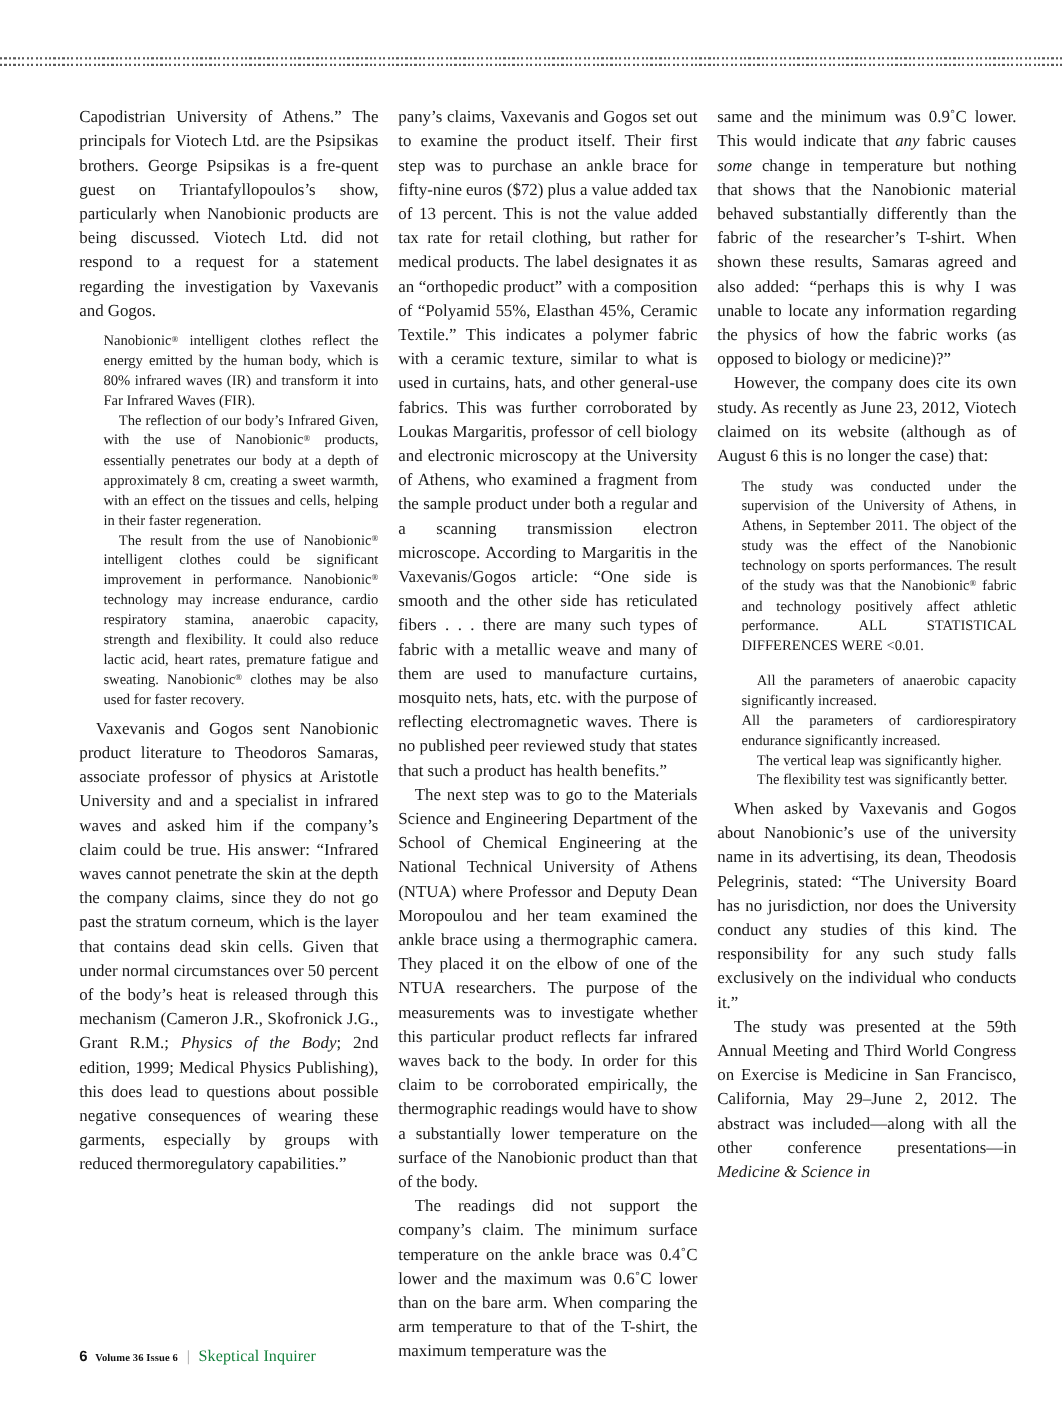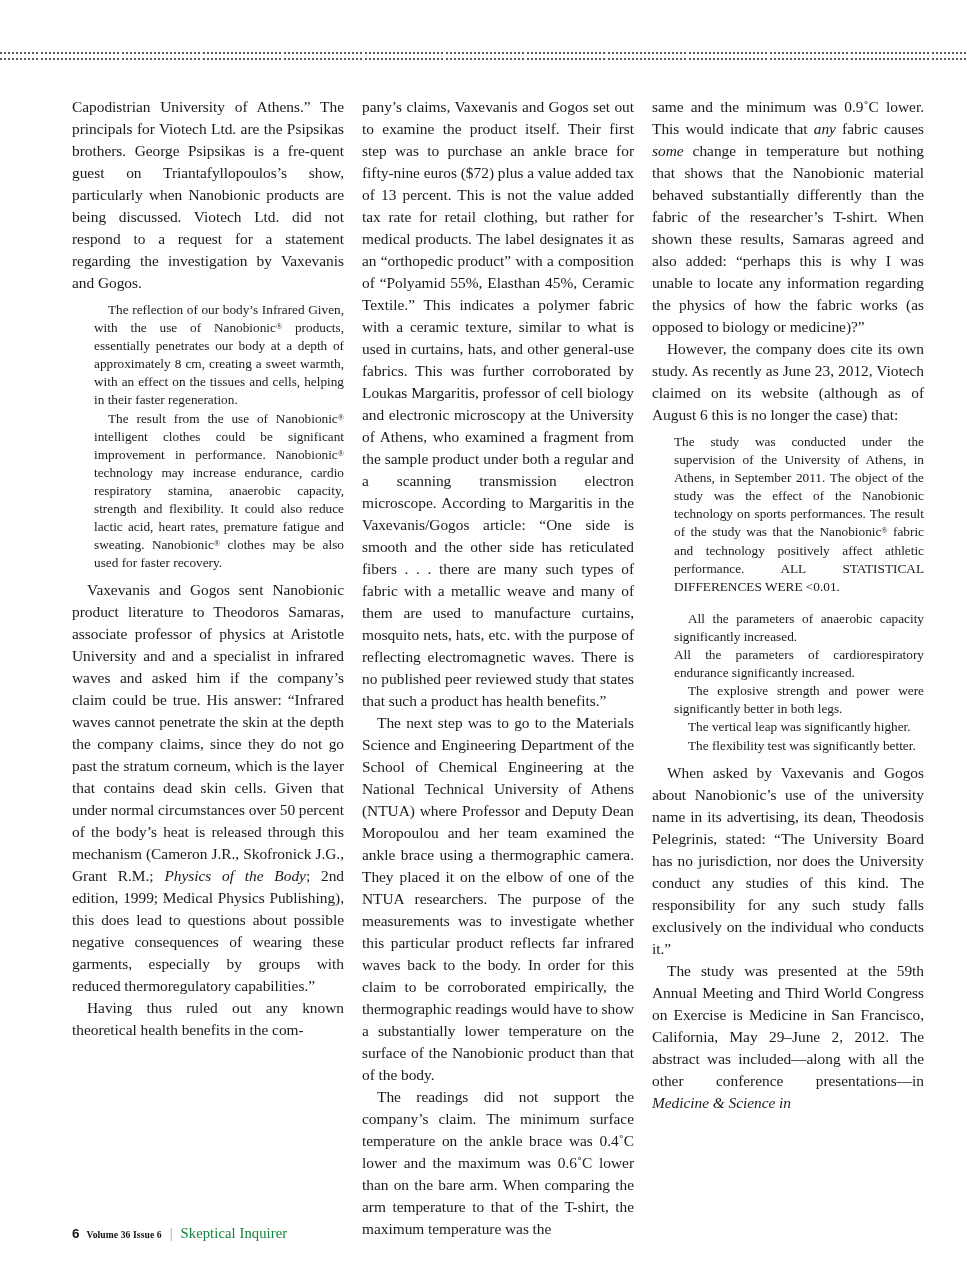--- a/index.html
+++ b/index.html
@@ -137,41 +137,40 @@
 
   <div class="rule-band">
     <div class="dot-row r1"></div>
     <div class="dot-row r2"></div>
   </div>
 
   <div class="columns" id="columns">
       <div class="col">
         <p class="body-p cont"><span>Capodistrian University of Athens.” The principals for Viotech Ltd. are the Psipsikas brothers. George Psipsikas is a fre‑quent guest on Triantafyllopoulos’s show, particularly when Nanobionic products are being discussed. Viotech Ltd. did not respond to a request for a statement regarding the investigation by Vaxevanis and Gogos.</span></p>
         <div class="gap-md"></div>
+        <p class="quote cont"><span>Nanobionic</span><sup class="reg">®</sup><span> intelligent clothes reflect the energy emitted by the human body, which is 80% infrared waves (IR) and transform it into Far Infrared Waves (FIR).</span></p>
         <p class="quote indent"><span>The reflection of our body’s Infrared Given, with the use of Nanobionic</span><sup class="reg">®</sup><span> products, essentially penetrates our body at a depth of approximately 8 cm, creating a sweet warmth, with an effect on the tissues and cells, helping in their faster regeneration.</span></p>
         <p class="quote indent"><span>The result from the use of Nanobionic</span><sup class="reg">®</sup><span> intelligent clothes could be significant improvement in performance. Nanobionic</span><sup class="reg">®</sup><span> technology may increase endurance, cardio respiratory stamina, anaerobic capacity, strength and flexibility. It could also reduce lactic acid, heart rates, premature fatigue and sweating. Nanobionic</span><sup class="reg">®</sup><span> clothes may be also used for faster recovery.</span></p>
         <div class="gap-md"></div>
         <p class="body-p indent"><span>Vaxevanis and Gogos sent Nanobionic product literature to Theodoros Samaras, associate professor of physics at Aristotle University and and a specialist in infrared waves and asked him if the company’s claim could be true. His answer: “Infrared waves cannot penetrate the skin at the depth the company claims, since they do not go past the stratum corneum, which is the layer that contains dead skin cells. Given that under normal circumstances over 50 percent of the body’s heat is released through this mechanism (Cameron J.R., Skofronick J.G., Grant R.M.; </span><i>Physics of the Body</i><span>; 2nd edition, 1999; Medical Physics Publishing), this does lead to questions about possible negative consequences of wearing these garments, especially by groups with reduced thermoregulatory capabilities.”</span></p>
-        <p class="body-p indent"><span>Having thus ruled out any known theoretical health benefits in the com-</span></p>
       </div>
       <div class="col">
         <p class="body-p cont"><span>pany’s claims, Vaxevanis and Gogos set out to examine the product itself. Their first step was to purchase an ankle brace for fifty-nine euros ($72) plus a value added tax of 13 percent. This is not the value added tax rate for retail clothing, but rather for medical products. The label designates it as an “orthopedic product” with a composition of “Polyamid 55%, Elasthan 45%, Ceramic Textile.” This indicates a polymer fabric with a ceramic texture, similar to what is used in curtains, hats, and other general-use fabrics. This was further corroborated by Loukas Margaritis, professor of cell biology and electronic microscopy at the University of Athens, who examined a fragment from the sample product under both a regular and a scanning transmission electron microscope. According to Margaritis in the Vaxevanis/Gogos article: “One side is smooth and the other side has reticulated fibers . . . there are many such types of fabric with a metallic weave and many of them are used to manufacture curtains, mosquito nets, hats, etc. with the purpose of reflecting electromagnetic waves. There is no published peer reviewed study that states that such a product has health benefits.”</span></p>
         <p class="body-p indent"><span>The next step was to go to the Materials Science and Engineering Department of the School of Chemical Engineering at the National Technical University of Athens (NTUA) where Professor and Deputy Dean Moropoulou and her team examined the ankle brace using a thermographic camera. They placed it on the elbow of one of the NTUA researchers. The purpose of the measurements was to investigate whether this particular product reflects far infrared waves back to the body. In order for this claim to be corroborated empirically, the thermographic readings would have to show a substantially lower temperature on the surface of the Nanobionic product than that of the body.</span></p>
         <p class="body-p indent"><span>The readings did not support the company’s claim. The minimum surface temperature on the ankle brace was 0.4˚C lower and the maximum was 0.6˚C lower than on the bare arm. When comparing the arm temperature to that of the T-shirt, the maximum temperature was the</span></p>
       </div>
       <div class="col">
         <p class="body-p cont"><span>same and the minimum was 0.9˚C lower. This would indicate that </span><i>any</i><span> fabric causes </span><i>some</i><span> change in temperature but nothing that shows that the Nanobionic material behaved substantially differently than the fabric of the researcher’s T-shirt. When shown these results, Samaras agreed and also added: “perhaps this is why I was unable to locate any information regarding the physics of how the fabric works (as opposed to biology or medicine)?”</span></p>
         <p class="body-p indent"><span>However, the company does cite its own study. As recently as June 23, 2012, Viotech claimed on its website (although as of August 6 this is no longer the case) that:</span></p>
         <div class="gap-md"></div>
         <p class="quote cont"><span>The study was conducted under the supervision of the University of Athens, in Athens, in September 2011. The object of the study was the effect of the Nanobionic technology on sports performances. The result of the study was that the Nanobionic</span><sup class="reg">®</sup><span> fabric and technology positively affect athletic performance. ALL STATISTICAL DIFFERENCES WERE &lt;0.01.</span></p>
         <div class="gap-md"></div>
         <div class="gap-md"></div>
         <p class="quote indent"><span>All the parameters of anaerobic capacity significantly increased.</span></p>
         <p class="quote cont"><span>All the parameters of cardiorespiratory endurance significantly increased.</span></p>
-        <p class="quote indent"><span>The explosive strength and power were significantly better in both legs.</span></p>
         <p class="quote indent"><span>The vertical leap was significantly higher.</span></p>
         <p class="quote indent"><span>The flexibility test was significantly better.</span></p>
         <div class="gap-md"></div>
         <p class="body-p indent"><span>When asked by Vaxevanis and Gogos about Nanobionic’s use of the university name in its advertising, its dean, Theodosis Pelegrinis, stated: “The University Board has no jurisdiction, nor does the University conduct any studies of this kind. The responsibility for any such study falls exclusively on the individual who conducts it.”</span></p>
         <p class="body-p indent"><span>The study was presented at the 59th Annual Meeting and Third World Congress on Exercise is Medicine in San Francisco, California, May 29–June 2, 2012. The abstract was included—along with all the other conference presentations—in </span><i>Medicine &amp; Science in</i></p>
       </div>
     </div>
 
   <div class="footer">
     <span class="footer-page-no">6</span>

